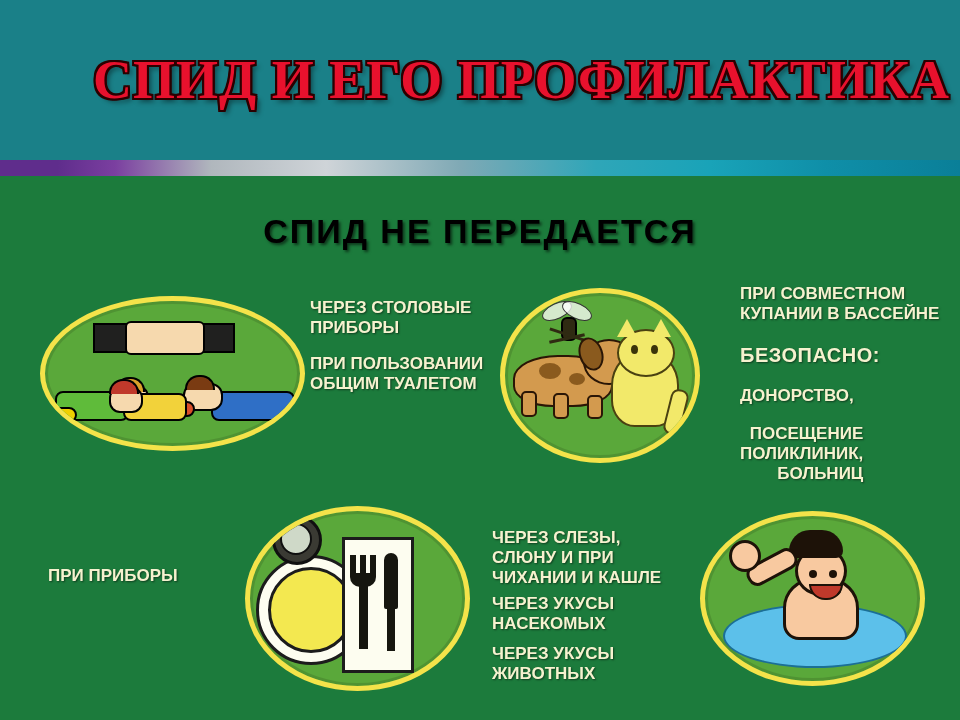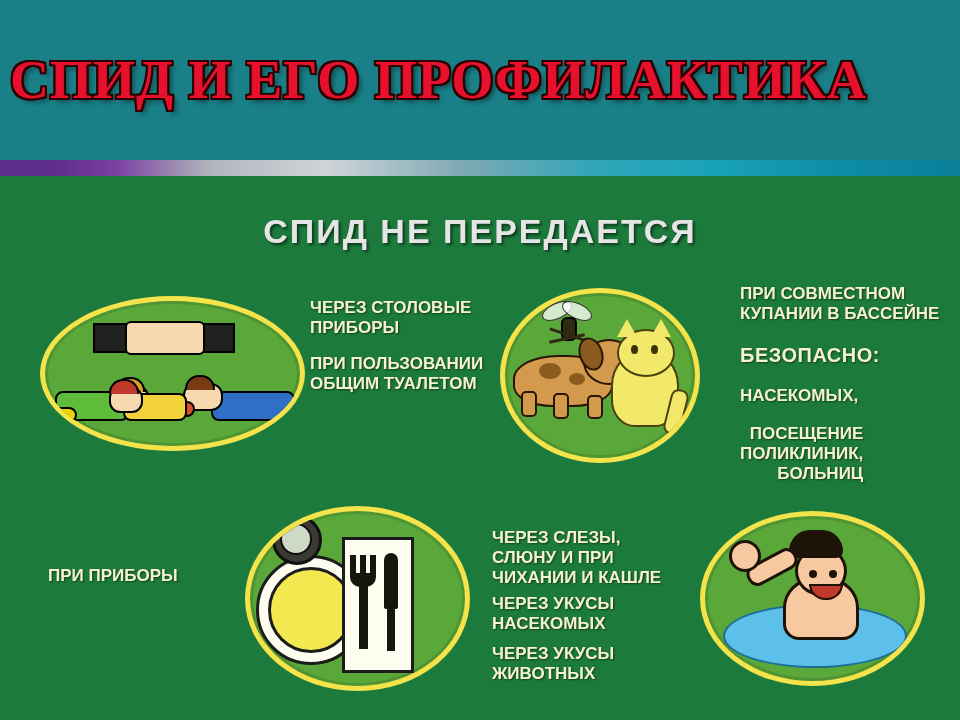--- a/index.html
+++ b/index.html
@@ -24,21 +24,21 @@
   .header-band {
     position: absolute;
     left: 0;
     top: 0;
     width: 960px;
     height: 160px;
     background: #1b8189;
     background: linear-gradient(to bottom, #1a8088 0%, #1a8088 100%);
     display: flex;
     align-items: center;
-    justify-content: flex-start;
+    justify-content: flex-end;
   }
   .slide-title {
     font-family: "Liberation Serif", serif;
     font-weight: bold;
     font-size: 54px;
     letter-spacing: 1px;
     color: #e8112d;
     text-shadow:
        2px 0 0 #2b0000,
       -2px 0 0 #2b0000,
@@ -86,21 +86,21 @@
   .poster-heading {
     position: absolute;
     left: 0;
     top: 36px;
     width: 960px;
     text-align: center;
     font-family: "Liberation Sans", sans-serif;
     font-weight: bold;
     font-size: 34px;
     letter-spacing: 2px;
-    color: #e5e5e5;
+    color: #000000;
     text-shadow: 2px 2px 3px rgba(0,0,0,.55);
   }
 
   
   .ellipse {
     position: absolute;
     border-radius: 50%;
     background: #5aa83a;
     border: 5px solid #f4e34a;
     box-shadow: 0 0 0 3px rgba(0,0,0,0.12) inset;
@@ -323,21 +323,21 @@
         <div style="position:absolute; left:146px; top:26px; width:0; height:0; border-left:10px solid transparent; border-right:10px solid transparent; border-bottom:18px solid #f2e96a;"></div>
         <div style="position:absolute; left:126px; top:52px; width:7px; height:9px; background:#3a3309; border-radius:50%;"></div>
         <div style="position:absolute; left:146px; top:52px; width:7px; height:9px; background:#3a3309; border-radius:50%;"></div>
         <div style="position:absolute; left:162px; top:96px; width:14px; height:42px; background:#f2e96a; border:2px solid #4a4111; border-radius:8px; transform:rotate(14deg);"></div>
       </div>
     </div>
 
     <div class="caption big" style="left:740px; top:168px;">БЕЗОПАСНО:</div>
     <div class="caption" style="left:740px; top:108px;">ПРИ СОВМЕСТНОМ
 КУПАНИИ В БАССЕЙНЕ</div>
-    <div class="caption" style="left:740px; top:210px;">НАСЕКОМЫХ,</div>
+    <div class="caption" style="left:740px; top:210px;">ДОНОРСТВО,</div>
     <div class="caption" style="left:740px; top:248px;text-align:right;">ПОСЕЩЕНИЕ
 ПОЛИКЛИНИК,
 БОЛЬНИЦ</div>
 
     <div class="caption" style="left:48px; top:390px;">ПРИ ПРИБОРЫ</div>
 
     <div class="ellipse" id="art-table-setting">
       <div class="plate" style="left:6px; top:44px; width:104px; height:104px;"></div>
       <div class="plate-inner" style="left:18px; top:56px; width:80px; height:80px;"></div>
 

